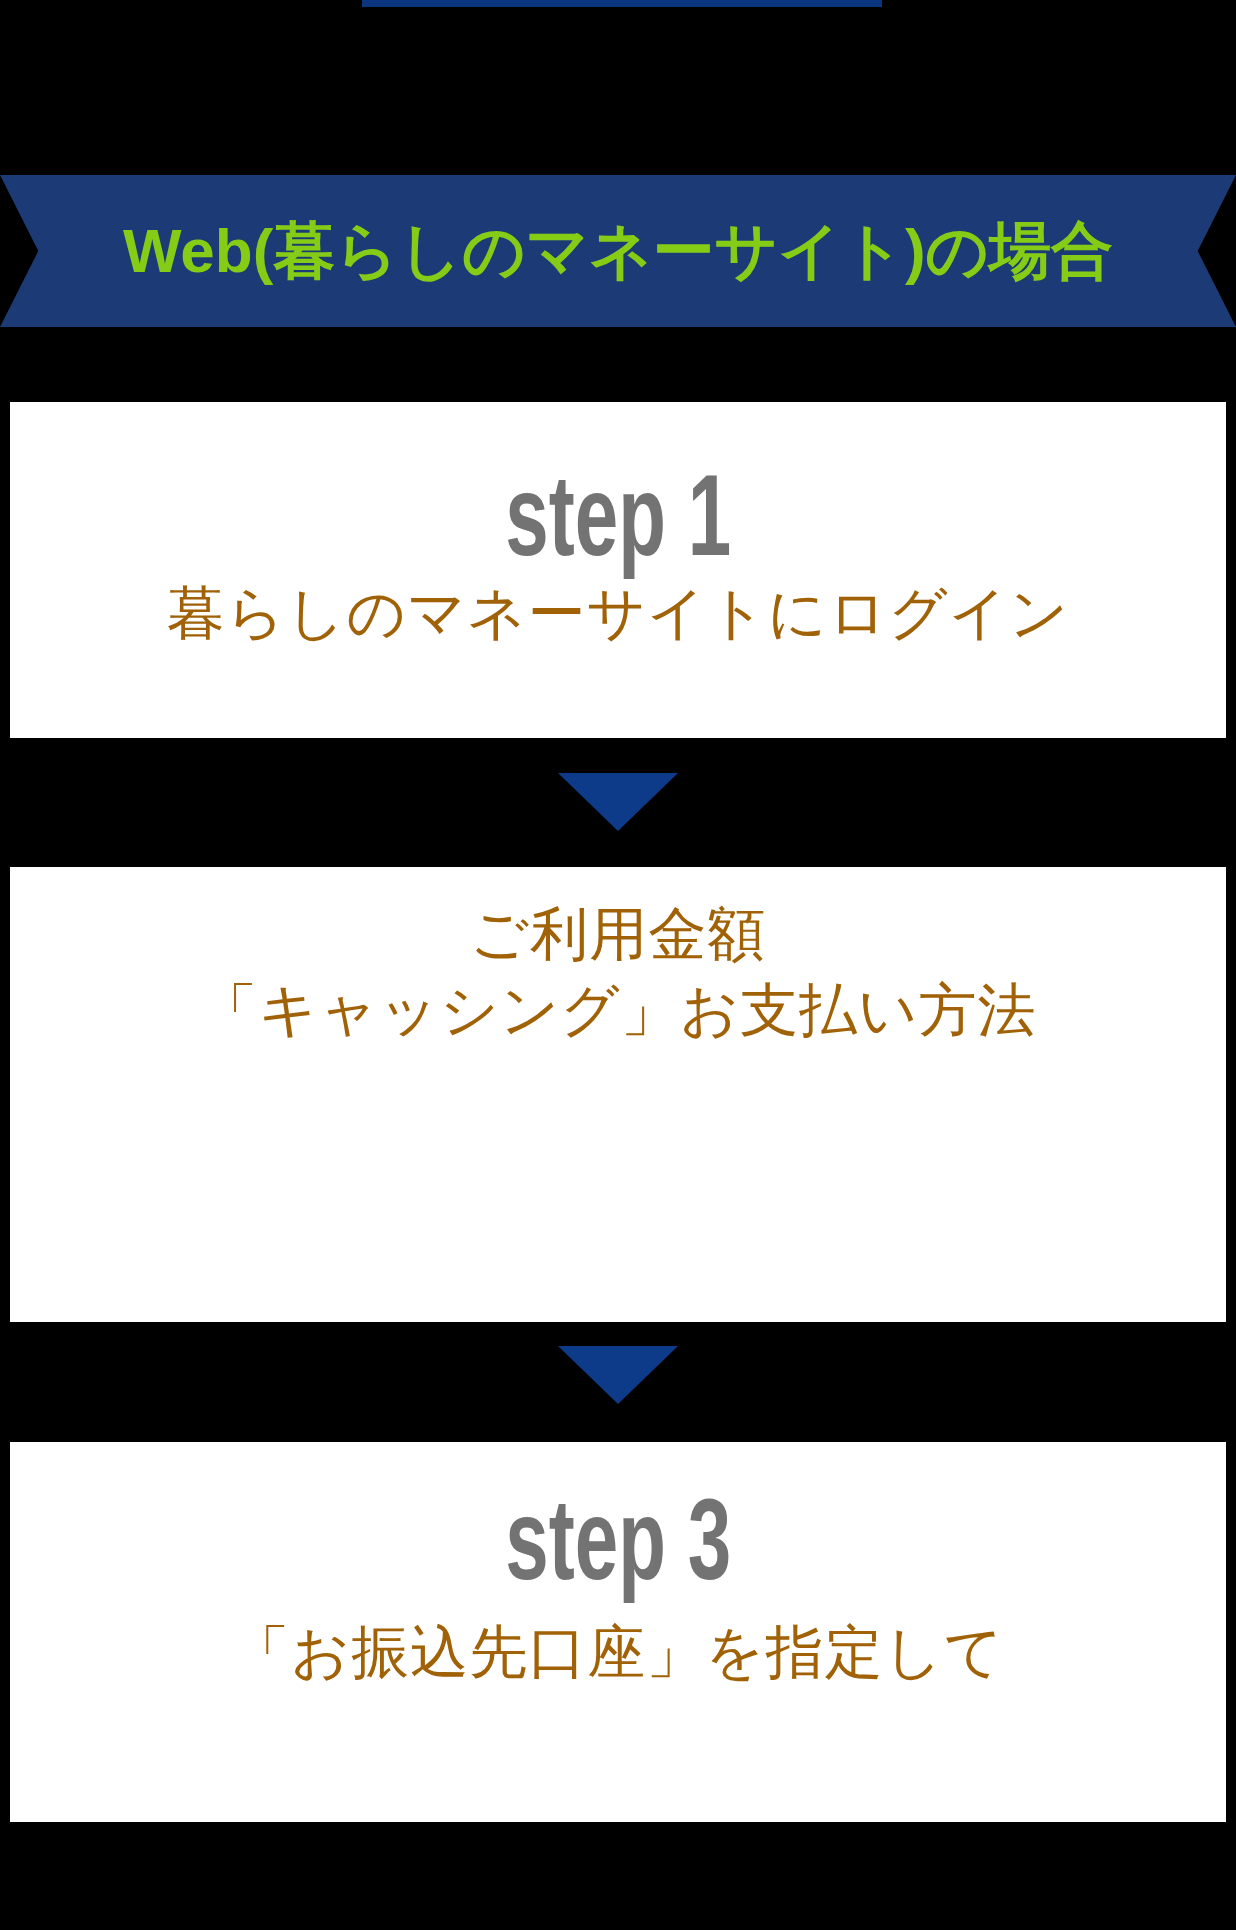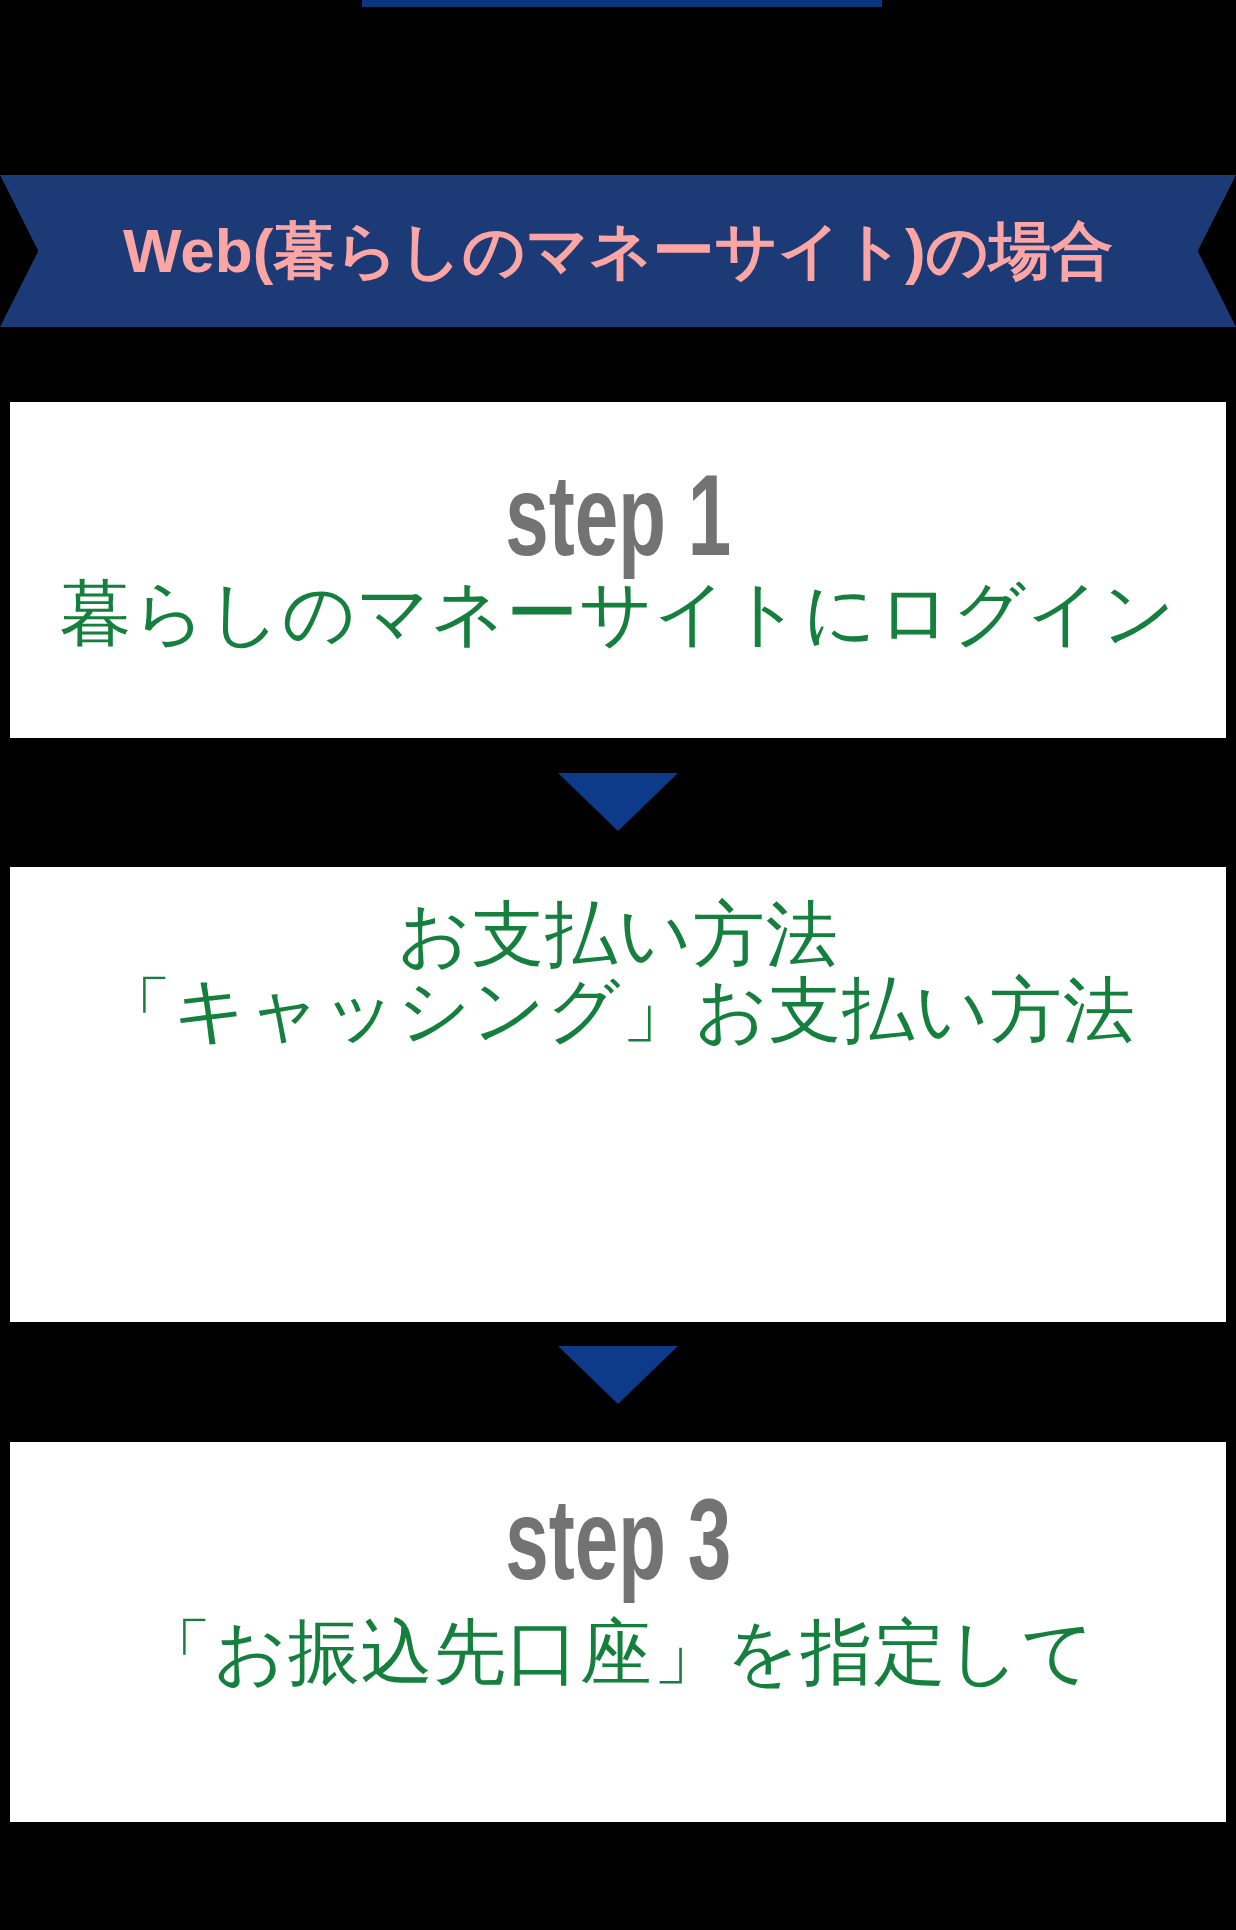--- a/index.html
+++ b/index.html
@@ -15,21 +15,21 @@
     background:#0c3580;
   }
 
   .ribbon{
     position:absolute;left:0;top:175px;width:1236px;height:152px;
     background:#1b3a76;
     display:flex;align-items:center;justify-content:center;
     clip-path:polygon(0 0, 100% 0, 96.9% 50%, 100% 100%, 0 100%, 3.1% 50%);
   }
   .ribbon-label{
-    color:#fca5a5;font-size:62px;font-weight:bold;letter-spacing:0;
+    color:#84cc16;font-size:62px;font-weight:bold;letter-spacing:0;
     white-space:nowrap;
   }
 
   .card{
     position:absolute;left:10px;width:1216px;background:#ffffff;
     text-align:center;box-sizing:border-box;
   }
   .card1{top:402px;height:336px;}
   .card2{top:867px;height:455px;}
   .card3{top:1442px;height:380px;}
@@ -37,22 +37,22 @@
   .step-title{
     margin:0;color:#737373;font-weight:bold;
     font-size:115px;line-height:115px;white-space:nowrap;
   }
   .squeeze{display:inline-block;transform:scaleX(0.68);transform-origin:50% 50%;}
   .card1 .step-title{margin-top:56px;}
   .card2 .step-title{margin-top:78px;}
   .card3 .step-title{margin-top:40px;}
 
   .step-body{
-    margin:0;color:#15803d;
-    font-size:72px;line-height:76px;letter-spacing:1px;
+    margin:0;color:#a16207;
+    font-size:58px;line-height:76px;letter-spacing:1px;
     white-space:nowrap;
   }
   .card1 .step-body{margin-top:2px;}
   .card2 .step-body{margin-top:29px;}
   .card3 .step-body{margin-top:17px;}
 
   .arrow{
     position:absolute;left:558px;width:0;height:0;
     border-left:60px solid transparent;
     border-right:60px solid transparent;
@@ -78,21 +78,21 @@
     </h2>
     <div class="step-body">
       <div>暮らしのマネーサイトにログイン</div>
     </div>
   </section>
 
   <div class="arrow arrow1"></div>
 
   <section class="card card2">
     <div class="step-body">
-      <div>お支払い方法</div>
+      <div>ご利用金額</div>
       <div>「キャッシング」お支払い方法</div>
     </div>
   </section>
 
   <div class="arrow arrow2"></div>
 
   <section class="card card3">
     <h2 class="step-title">
       <span class="squeeze">step 3</span>
     </h2>

